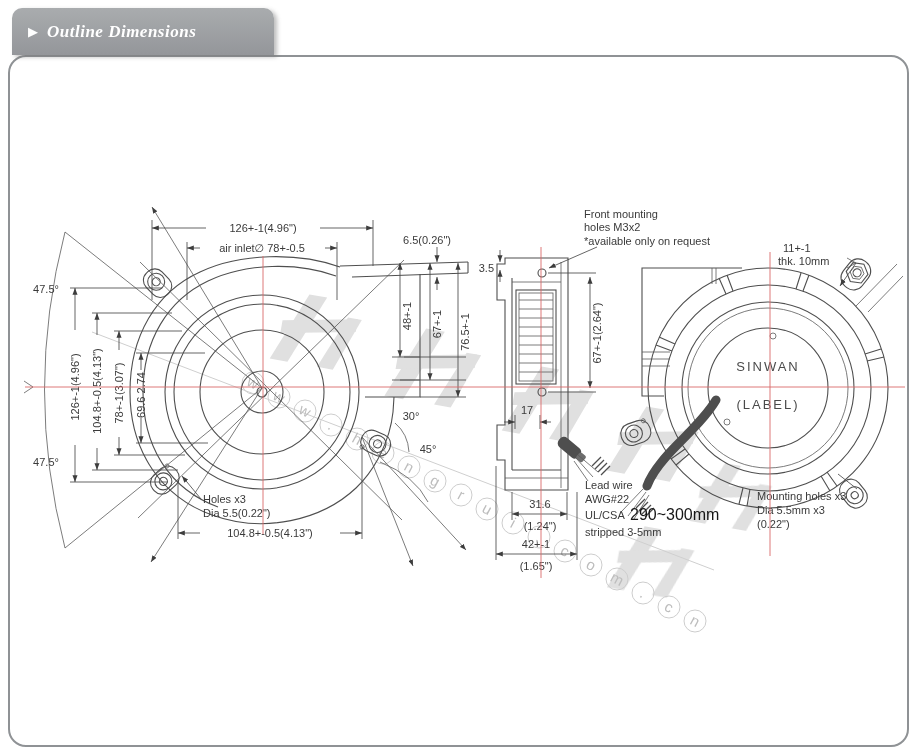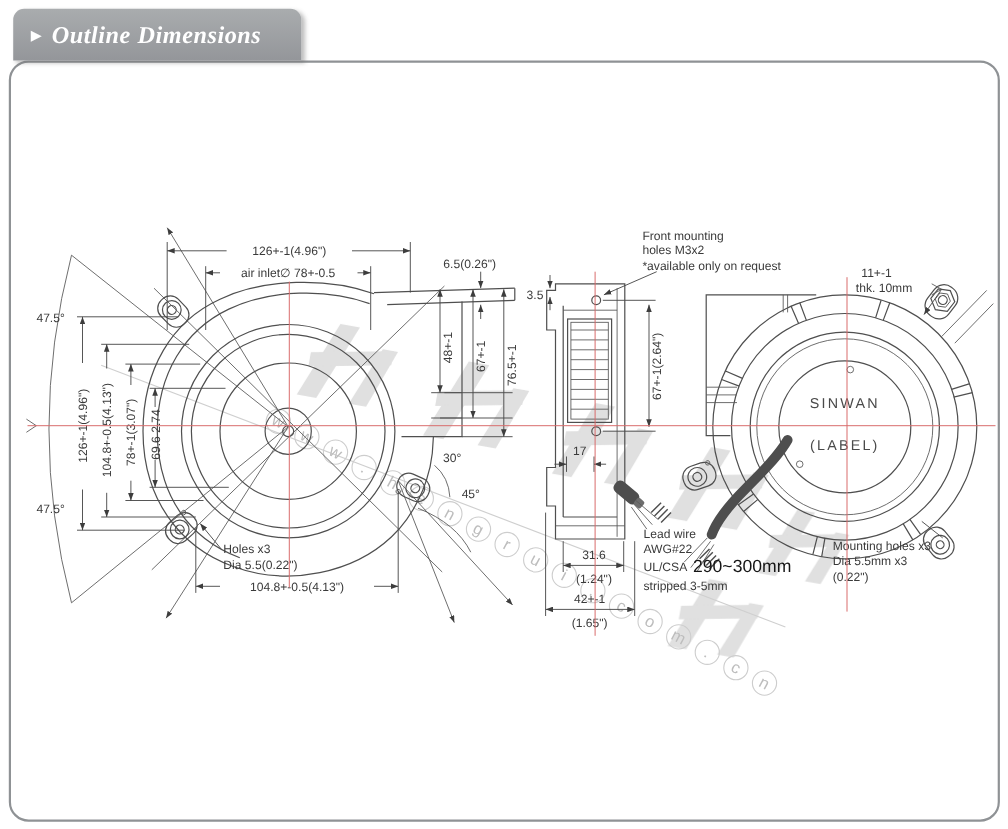--- a/index.html
+++ b/index.html
@@ -5,21 +5,21 @@
   html,body{margin:0;padding:0;background:#ffffff;}
   .page{position:relative;width:916px;height:754px;background:#fff;overflow:hidden;
         font-family:"Liberation Sans",sans-serif;}
   .tab{position:absolute;left:12px;top:8px;width:262px;height:47px;
        background:linear-gradient(#a9acae,#94969a);
        border-radius:10px 10px 0 0;
        box-shadow:3px 2px 4px rgba(110,110,110,.45);
        display:flex;align-items:center;padding-left:16px;box-sizing:border-box;z-index:3;}
   .tab .bullet{color:#fff;font-size:13px;margin-right:9px;line-height:1;}
   .tab .title{color:#fff;font-family:"Liberation Serif",serif;font-style:italic;
-              font-weight:bold;font-size:22px;letter-spacing:.5px;}
+              font-weight:bold;font-size:17px;letter-spacing:.5px;}
   .frame{position:absolute;left:8px;top:55px;width:897px;height:688px;
          border:2px solid #8f9295;border-radius:18px;background:#fff;z-index:1;}
   svg.draw{position:absolute;left:0;top:0;z-index:2;}
   text{font-family:"Liberation Sans",sans-serif;}
   .dim{font-size:11px;fill:#3a3a3a;}
   .note{font-size:11px;fill:#3a3a3a;}
   .big{font-size:16px;fill:#161616;}
   .brand{font-size:13px;fill:#4a4a4a;letter-spacing:2px;}
   .ln{stroke:#4f4f4f;stroke-width:1.1;fill:none;}
   .thin{stroke:#5a5a5a;stroke-width:.8;fill:none;}

